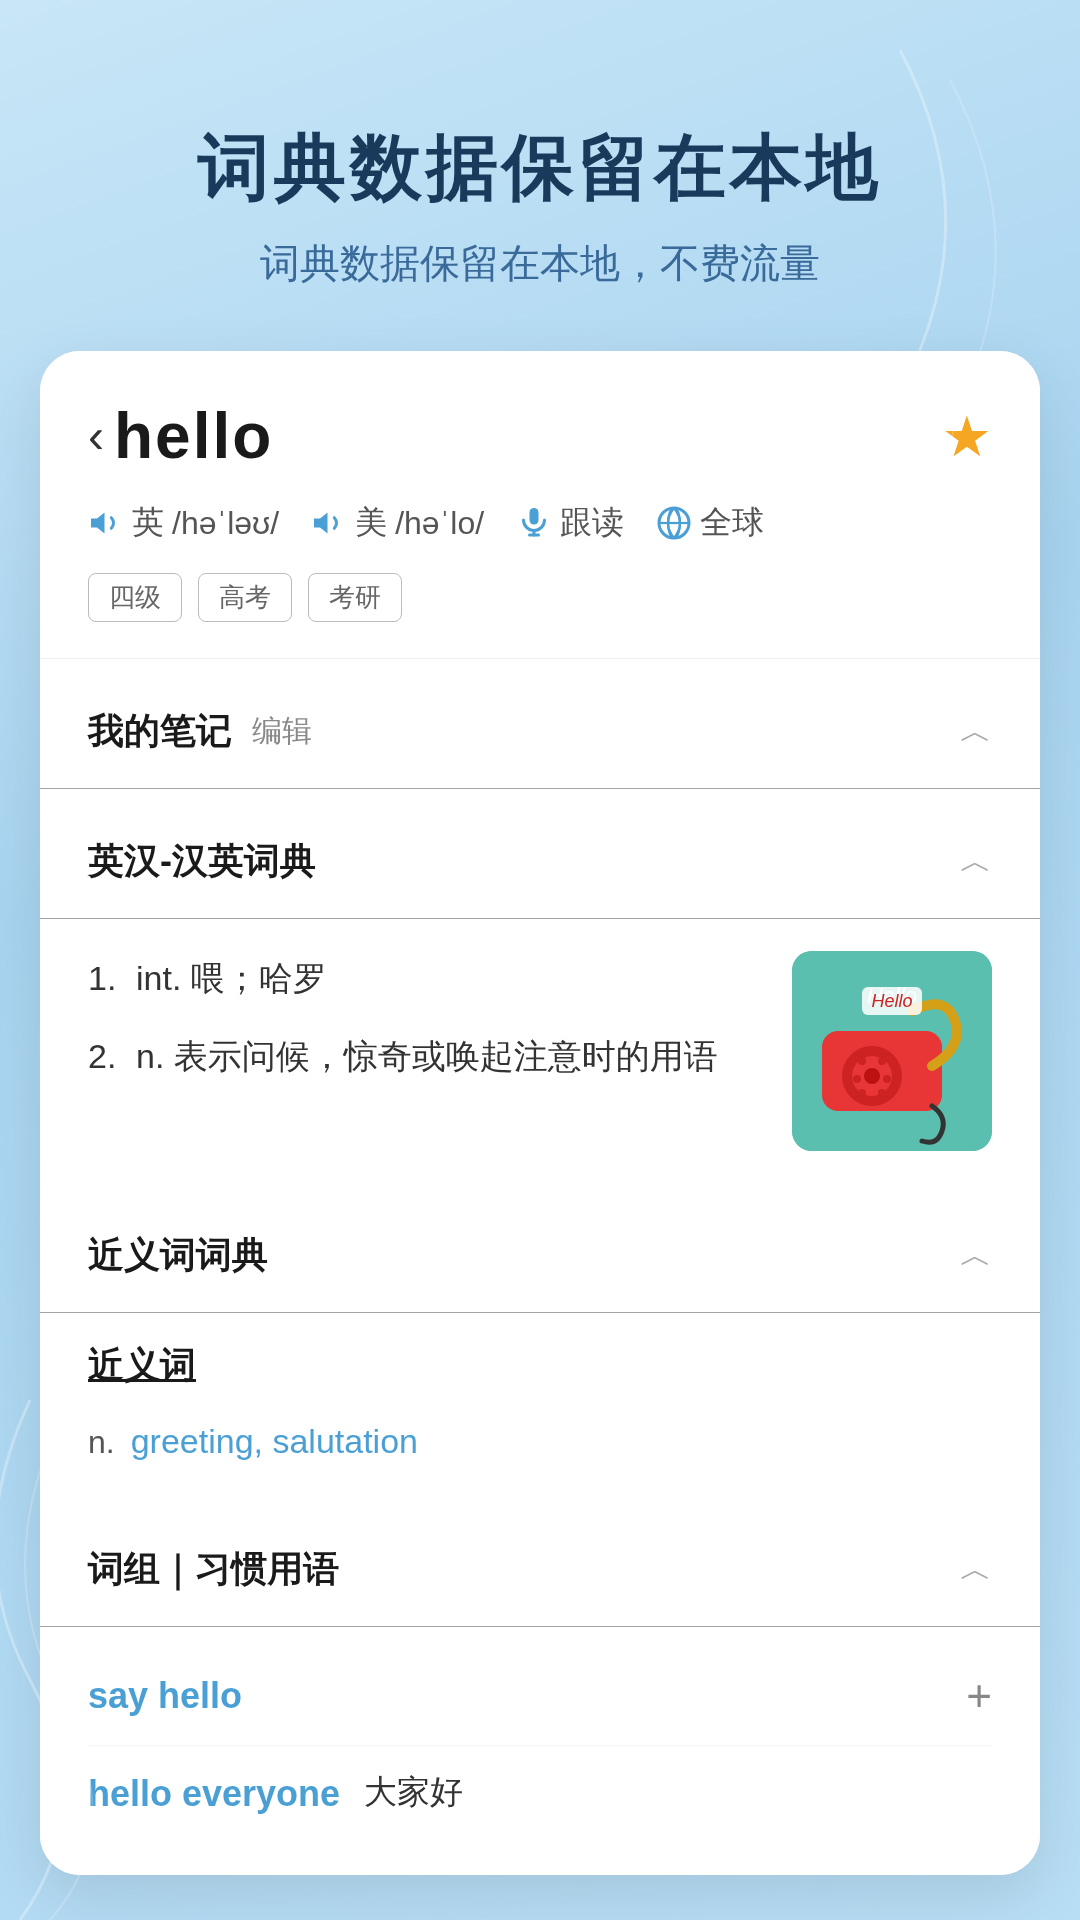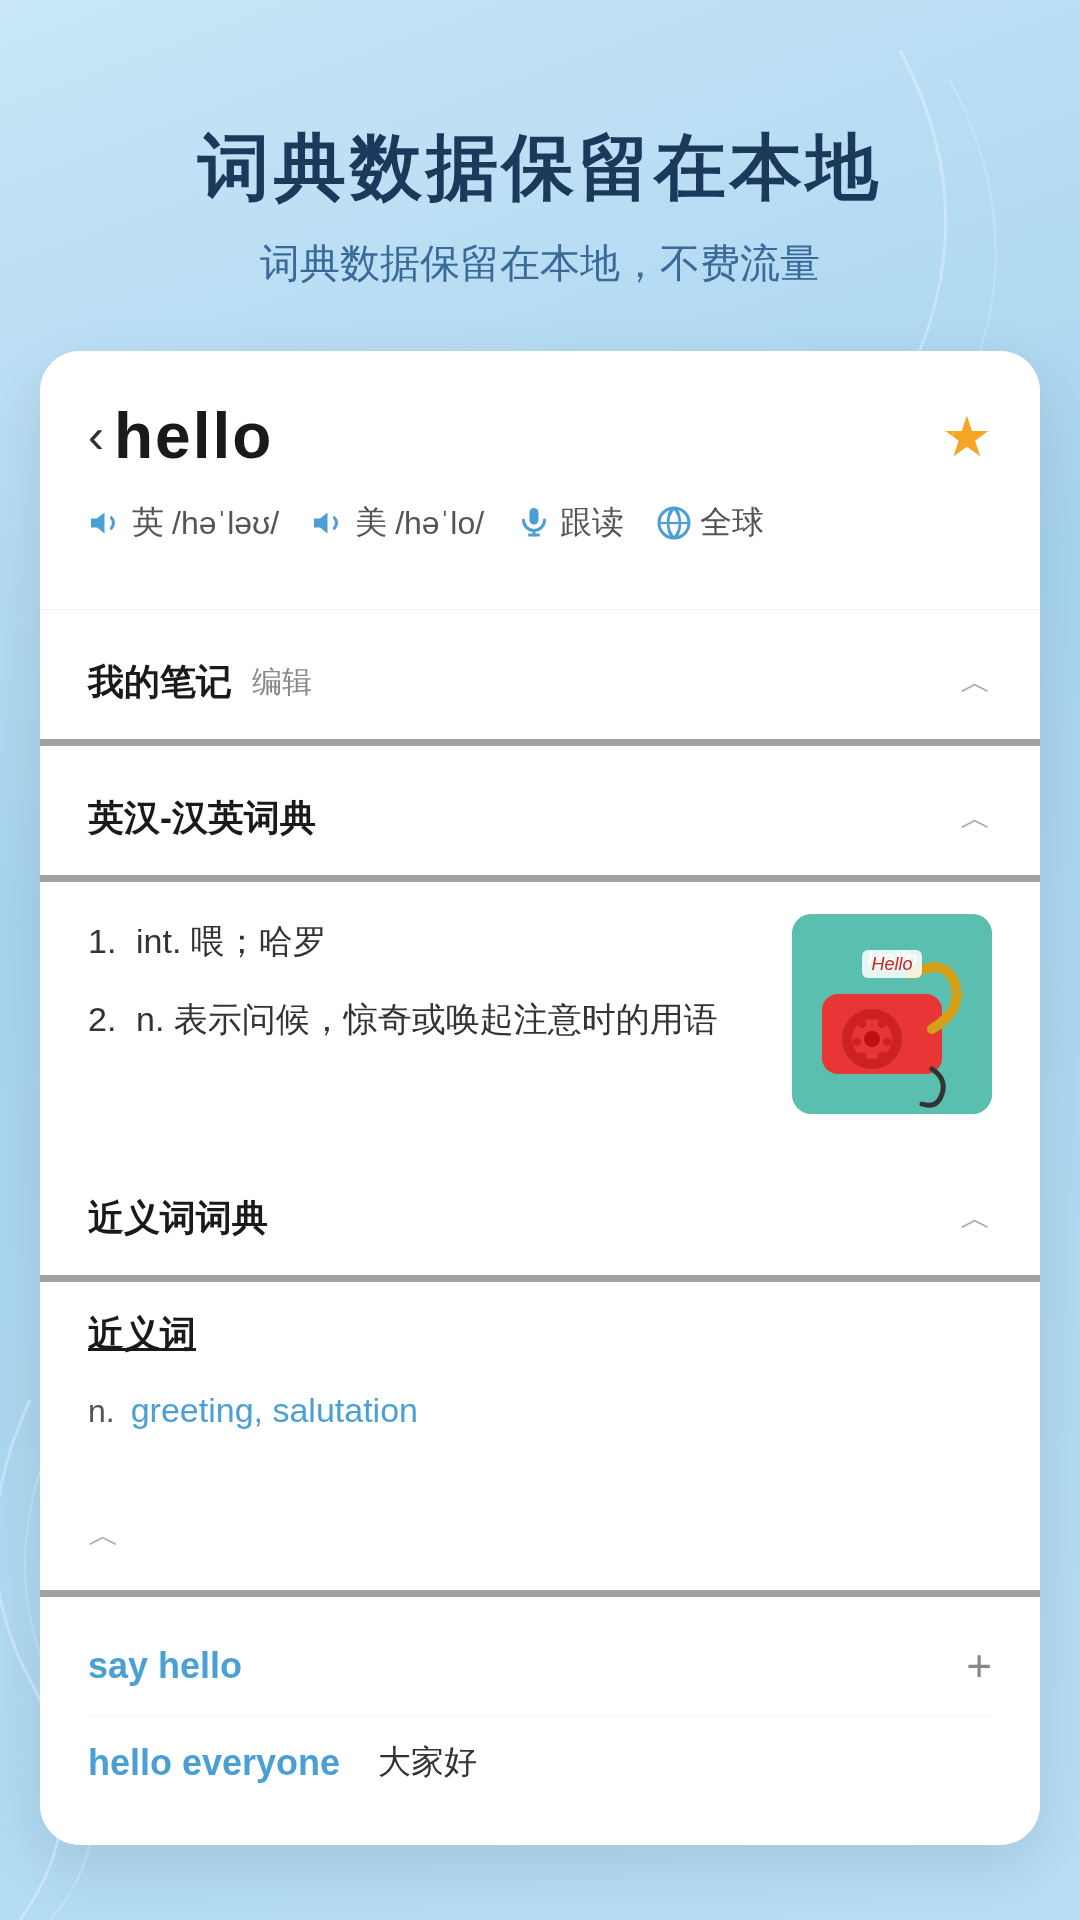--- a/index.html
+++ b/index.html
@@ -181,21 +181,21 @@
     .section {
       background: #fff;
       margin-top: 16px;
     }
 
     .section-header {
       display: flex;
       align-items: center;
       justify-content: space-between;
       padding: 32px 48px;
-      border-bottom: 7px solid #a3a3a3;
+      border-bottom: 1px solid #a3a3a3;
       cursor: pointer;
     }
 
     .section-title-row {
       display: flex;
       align-items: center;
       gap: 20px;
     }
 
     .section-title {
@@ -327,22 +327,22 @@
       padding: 24px 0;
       border-bottom: 1px solid #f5f5f5;
     }
 
     .phrase-item:last-child {
       border-bottom: none;
     }
 
     .phrase-left {
       display: flex;
-      align-items: center;
-      gap: 38px;
+      align-items: flex-end;
+      gap: 24px;
     }
 
     .phrase-word {
       font-size: 36px;
       color: #4a9fd4;
       font-weight: 600;
     }
 
     .phrase-meaning {
       font-size: 33px;
@@ -419,20 +419,25 @@
           <circle cx="12" cy="12" r="10" stroke="#4a9fd4" stroke-width="2"></circle>
           <ellipse cx="12" cy="12" rx="4" ry="10" stroke="#4a9fd4" stroke-width="1.5"></ellipse>
           <line x1="2" y1="12" x2="22" y2="12" stroke="#4a9fd4" stroke-width="1.5"></line>
           <path d="M12 2 Q16 7 16 12 Q16 17 12 22" stroke="#4a9fd4" stroke-width="1.5" fill="none"></path>
           <path d="M12 2 Q8 7 8 12 Q8 17 12 22" stroke="#4a9fd4" stroke-width="1.5" fill="none"></path>
         </svg>
         <span class="globe-label">全球</span>
       </div>
     </div>
 
+    <div class="tags-row">
+      <div class="tag">四级</div>
+      <div class="tag">高考</div>
+      <div class="tag">考研</div>
+    </div>
   </div>
 
   <div class="section">
     <div class="section-header">
       <div class="section-title-row">
         <span class="section-title">我的笔记</span>
         <span class="section-edit">编辑</span>
       </div>
       <span class="chevron-up">︿</span>
     </div>
@@ -493,20 +498,21 @@
       <div class="synonym-title">近义词</div>
       <div class="synonym-row">
         <span class="pos-label">n.</span>
         <span class="synonym-words">greeting, salutation</span>
       </div>
     </div>
   </div>
 
   <div class="phrase-section">
     <div class="section-header">
+      <span class="section-title">词组｜习惯用语</span>
       <span class="chevron-up">︿</span>
     </div>
     <div class="phrase-body">
       <div class="phrase-item">
         <div class="phrase-left">
           <span class="phrase-word">say hello</span>
         </div>
         <span class="plus-icon">+</span>
       </div>
       <div class="phrase-item">

